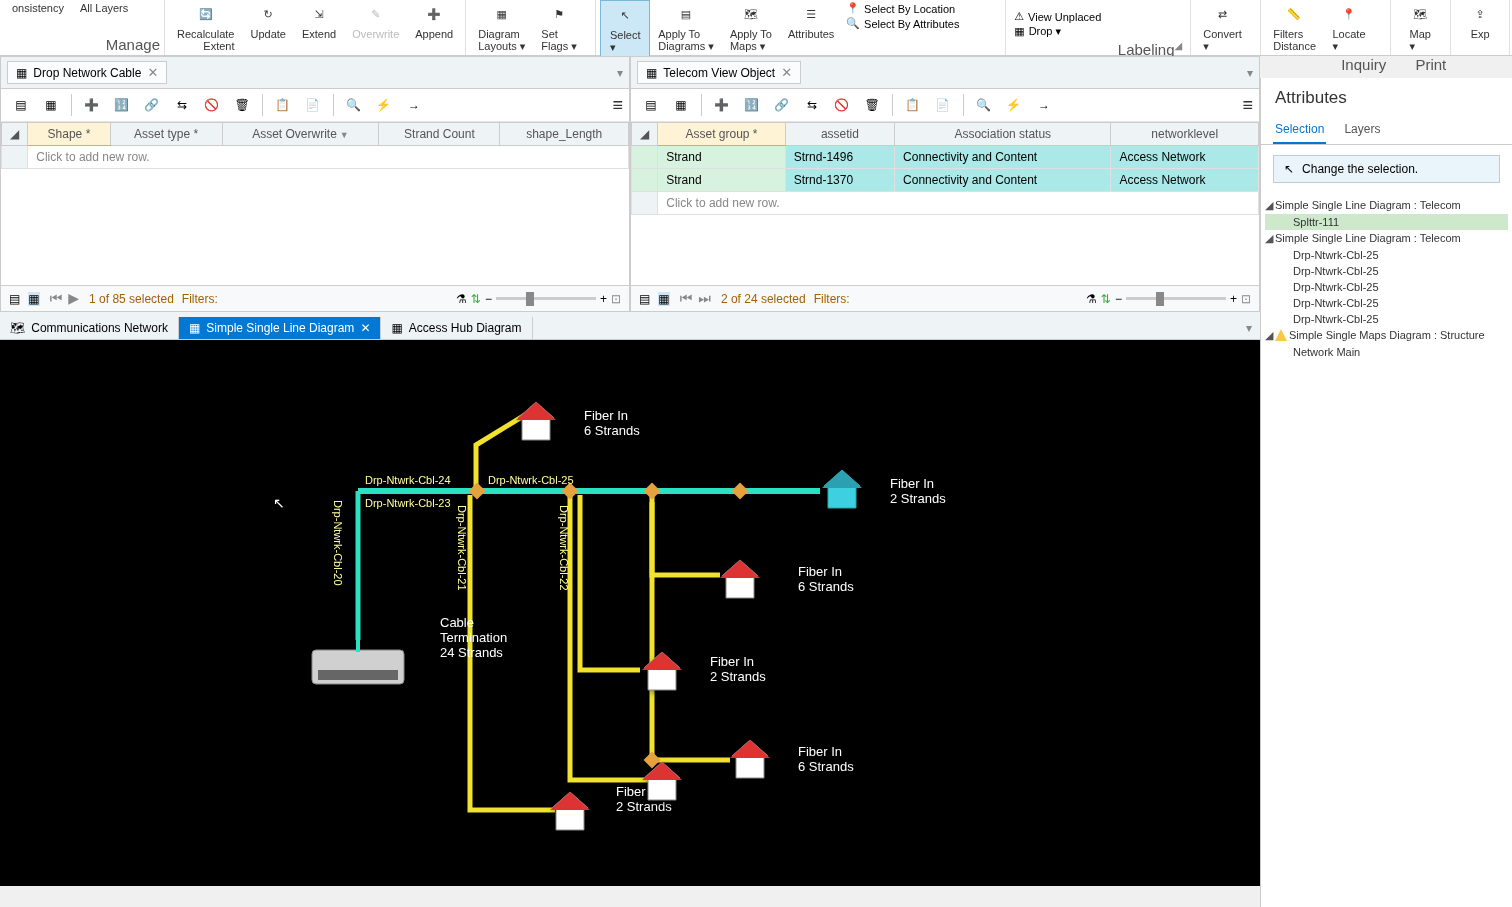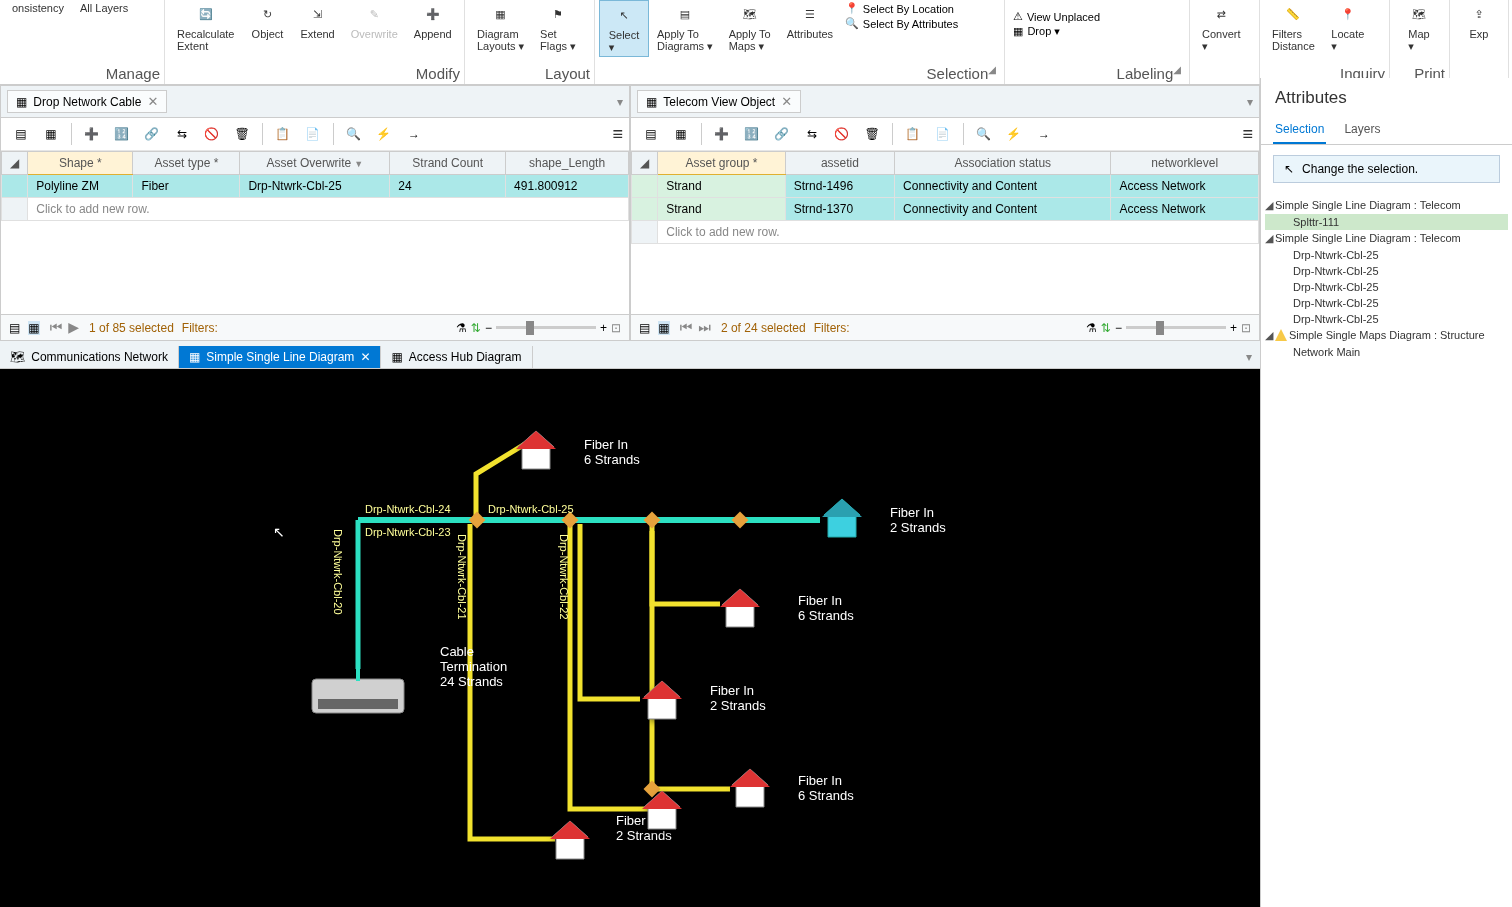--- a/index.html
+++ b/index.html
@@ -1,19 +1,19 @@
 <!DOCTYPE html>
 <html><head>
 <meta charset="utf-8">
 <style>
 * { box-sizing: border-box; margin: 0; padding: 0; }
 body { font-family: "Segoe UI", Tahoma, sans-serif; font-size: 12px; background: #f0f0f0; overflow: hidden; width: 1512px; height: 907px; }
 
 
-.ribbon { background: #fff; border-bottom: 1px solid #ccc; height: 85px; display: flex; }
+.ribbon { background: #fff; border-bottom: 1px solid #ccc; height: 56px; display: flex; }
 .ribbon-group { display: flex; flex-direction: column; border-right: 1px solid #e0e0e0; padding: 0 4px; }
 .ribbon-buttons { display: flex; flex: 1; align-items: flex-start; padding-top: 0; }
 .ribbon-btn { display: flex; flex-direction: column; align-items: center; justify-content: center; padding: 2px 8px; cursor: pointer; font-size: 11px; color: #333; min-width: 50px; }
 .ribbon-btn.active { background: #cce8f6; border: 1px solid #7ab8d8; }
 .ribbon-btn.disabled { color: #bbb; }
 .ribbon-btn .icon-slot { width: 24px; height: 24px; margin-bottom: 2px; display:flex;align-items:center;justify-content:center; }
 .ribbon-label { font-size: 15px; color: #555; text-align: right; padding: 1px 0 2px; }
 .small-stack { display:flex; flex-direction:column; font-size:11px; gap:2px; padding:2px 4px; }
 .small-stack .row { display:flex; align-items:center; gap:4px; cursor:pointer; }
 .grp-dlg { font-size:10px; color:#888; text-align:right; padding-right:4px; cursor:pointer; }
@@ -92,26 +92,26 @@
       <div class="ribbon-btn">
           <span>All Layers</span>
         </div>
     </div>
     <div class="ribbon-label">Manage</div>
   </div>
   <div class="ribbon-group" style="flex:0 0 300px">
     <div class="ribbon-buttons">
       <div class="ribbon-btn">
           <div class="icon-slot">🔄</div>
-          <span style="white-space:pre-line;text-align:left">Recalculate
+          <span style="white-space:pre-line;text-align:right">Recalculate
 Extent</span>
         </div>
       <div class="ribbon-btn">
           <div class="icon-slot">↻</div>
-          <span>Object</span>
+          <span>Update</span>
         </div>
       <div class="ribbon-btn">
           <div class="icon-slot">⇲</div>
           <span>Extend</span>
         </div>
       <div class="ribbon-btn disabled">
           <div class="icon-slot">✎</div>
           <span>Overwrite</span>
         </div>
       <div class="ribbon-btn">
@@ -273,28 +273,20 @@
     <div class="data-table">
       <table>
         <tbody>
                 <tr>
           <th class="row-marker">◢</th>
           <th class="sorted">Shape *</th>
           <th>Asset type *</th>
           <th><span>Asset Overwrite</span><span class="hdr-dd">▼</span></th>
           <th>Strand Count</th>
           <th>shape_Length</th>
-        </tr>
-        <tr class="highlight">
-          <td class="row-marker"></td>
-          <td>Polyline ZM</td>
-          <td>Fiber</td>
-          <td>Drp-Ntwrk-Cbl-25</td>
-          <td>24</td>
-          <td>491.800912</td>
         </tr>
         <tr>
                   <td class="row-marker"></td>
                   <td colspan="5" style="color:#888">Click to add new row.</td>
                 </tr>
       </tbody>
             </table>
     </div>
     <div class="table-footer">
       <div class="tbtn">▤</div>

